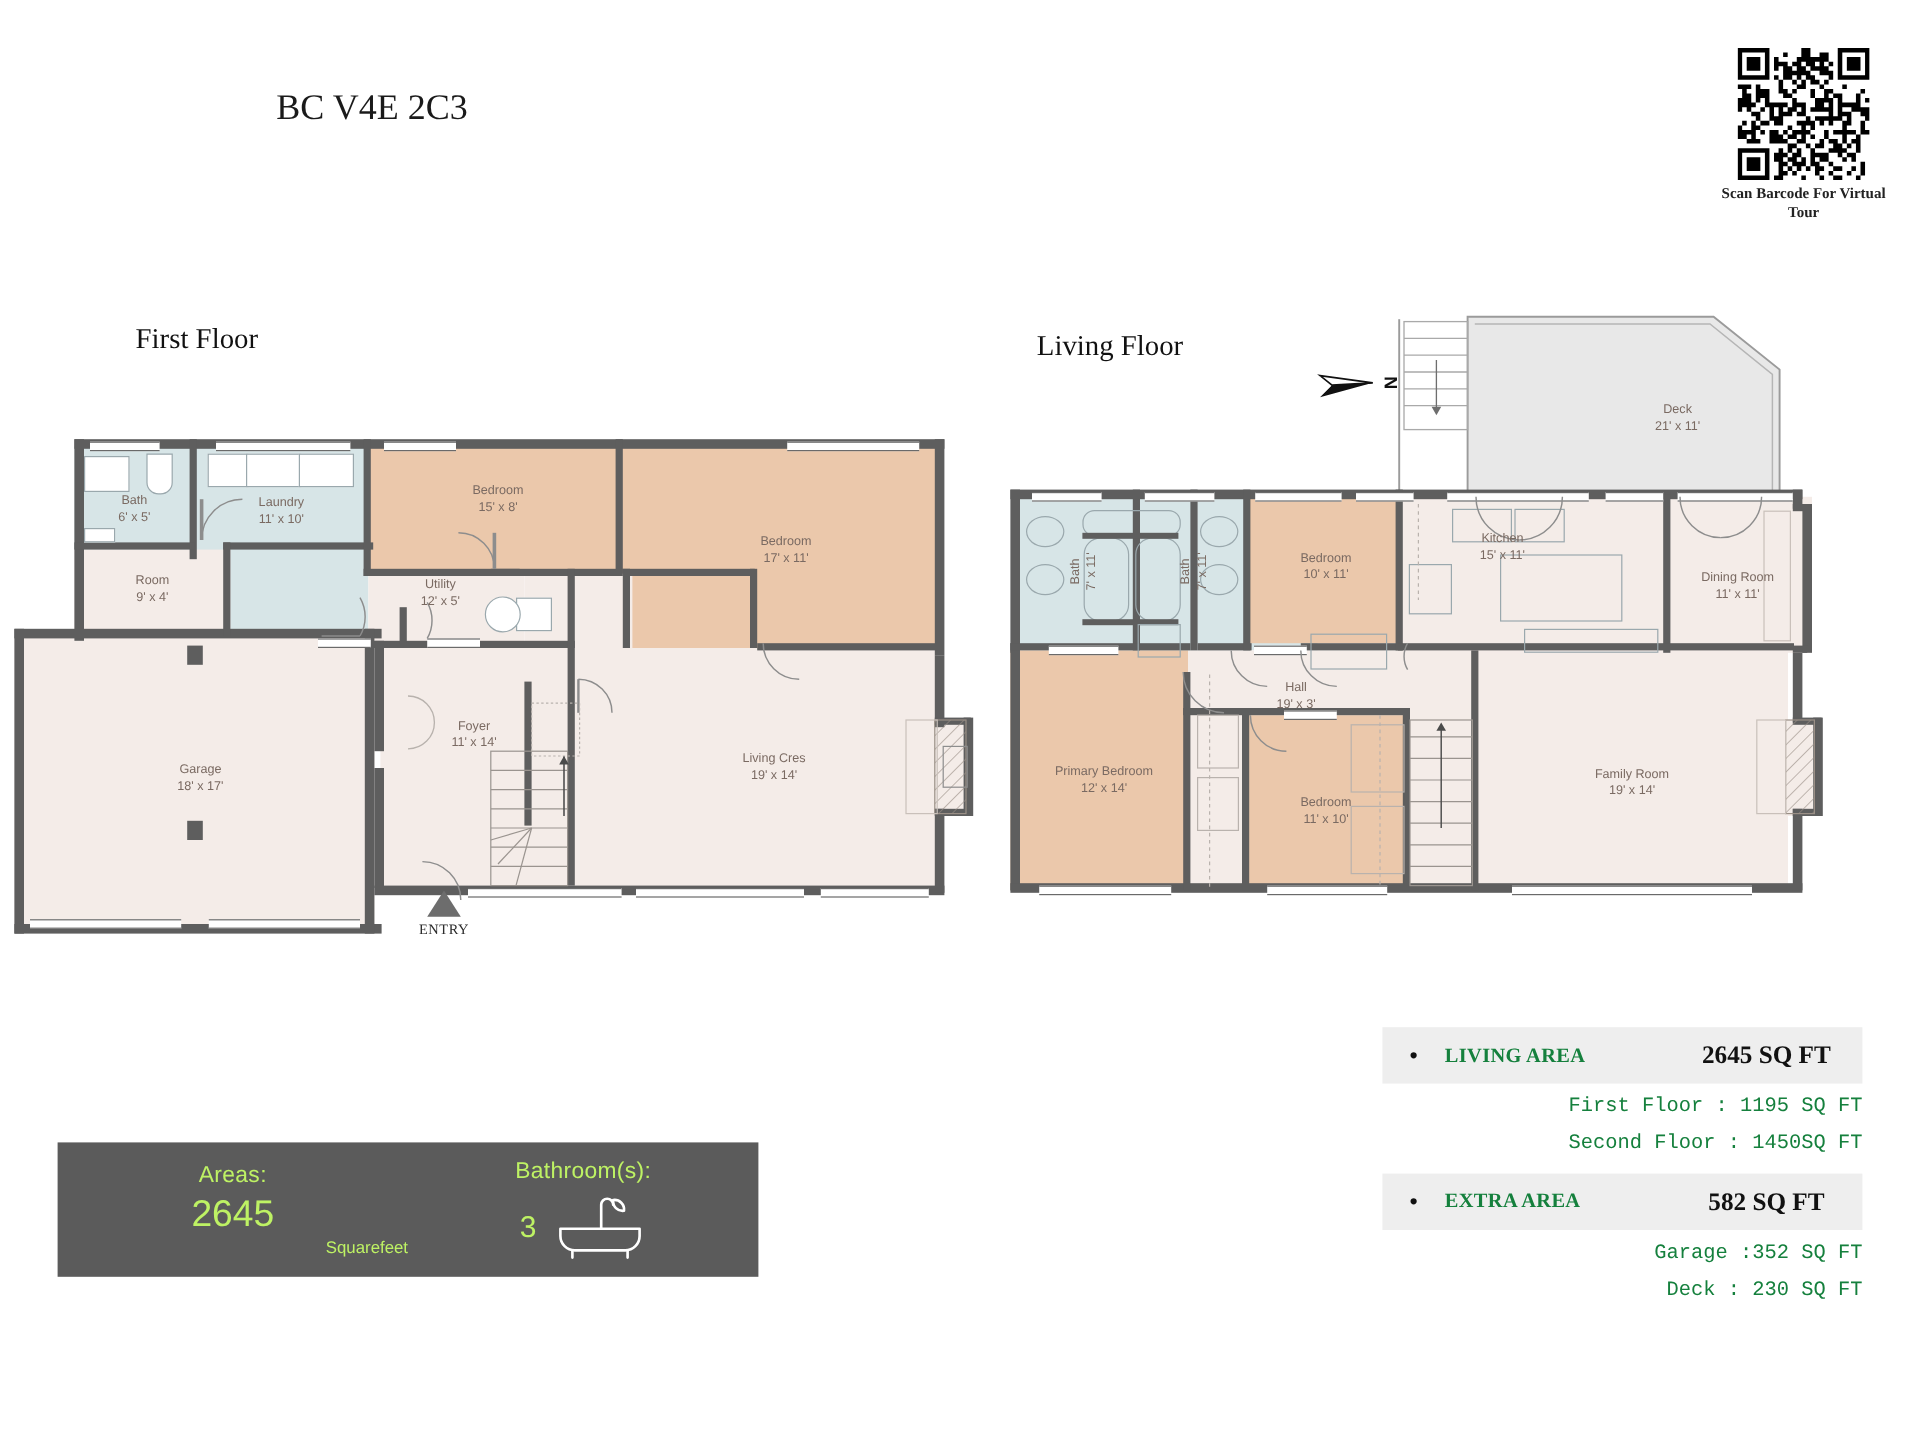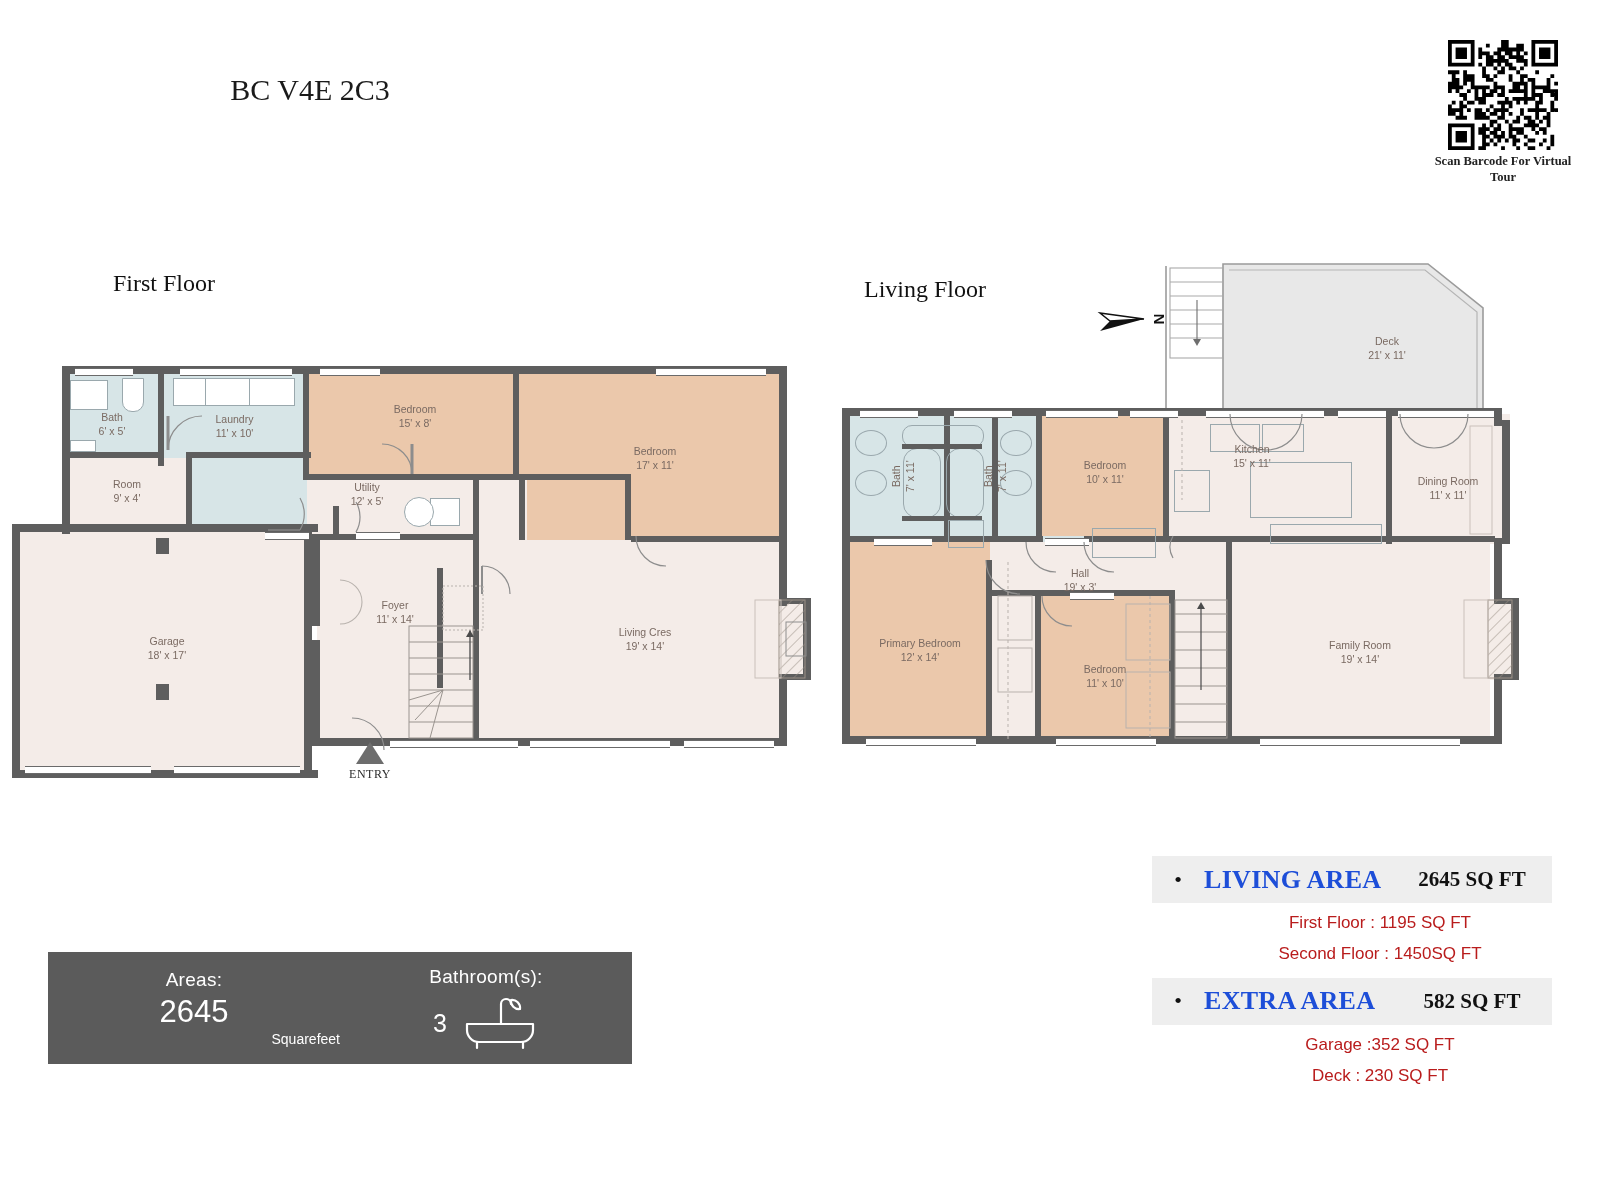--- a/index.html
+++ b/index.html
@@ -42,37 +42,37 @@
 
   
   #entry-marker{left:340px;top:742px;width:60px;text-align:center;}
   #entry-tri{width:0;height:0;border-left:14px solid transparent;border-right:14px solid transparent;
     border-bottom:22px solid #6d6d6d;margin:0 auto;}
   #entry-text{font-family:"Liberation Serif", serif;font-size:12px;color:#2b2b2b;
     letter-spacing:.5px;margin-top:3px;}
 
   
   #summary-bar{left:48px;top:952px;width:584px;height:112px;background:#5b5b5b;
-    display:flex;align-items:center;color:#ffffff;}
+    display:flex;align-items:center;color:#bef264;}
   .sum-cell{flex:1;text-align:center;}
   .sum-head{font-size:19px;font-weight:300;letter-spacing:.3px;}
   .sum-big{font-size:31px;font-weight:300;margin-top:5px;line-height:1;}
   .sum-sub{font-size:14px;font-weight:300;margin-top:4px;text-align:right;}
   .sum-row{display:flex;align-items:center;justify-content:center;gap:12px;margin-top:8px;}
   .sum-count{font-size:25px;font-weight:300;}
 
   
   #area-legend{left:1152px;top:856px;width:400px;}
   .area-band{background:#eeeeee;display:flex;align-items:center;height:47px;
     font-family:"Liberation Serif", serif;}
   .area-bullet{width:52px;text-align:center;font-size:22px;color:#111;line-height:1;}
-  .area-name{flex:1;font-size:26px;font-weight:bold;color:#1d4ed8;letter-spacing:.3px;}
+  .area-name{flex:1;font-size:17px;font-weight:bold;color:#15803d;letter-spacing:.3px;}
   .area-val{width:160px;text-align:center;font-size:21px;font-weight:bold;color:#111;}
-  .area-detail{font-family:Liberation Sans, sans-serif;font-size:17px;color:#b91c1c;
-    text-align:center;line-height:1.55;padding:7px 0 5px 56px;}
+  .area-detail{font-family:Liberation Mono, monospace;font-size:17px;color:#15803d;
+    text-align:right;line-height:1.55;padding:7px 0 5px 56px;}
 </style>
 </head>
 <body>
 
 <div class="abs" id="title-block">
   <div>BC V4E 2C3</div>
 </div>
 
 <div class="abs" id="qr-block">
   <svg id="qr-code" viewBox="0 0 29 29">
@@ -389,21 +389,21 @@
       </pattern>
     </defs>
     <rect x="658" y="600" width="24" height="78" fill="url(#fpHatch2)" stroke="#9a8f86" stroke-width="1"></rect>
     <rect x="634" y="600" width="24" height="78" fill="none" stroke="#c9c0ba" stroke-width="1"></rect>
 
     <g stroke="#c9c0ba" stroke-width="1" fill="none">
       <rect x="640" y="426" width="22" height="108"></rect>
     </g>
   </svg>
 
-  <div class="rlabel" style="left:497px;top:334px;width:120px;">
+  <div class="rlabel" style="left:508px;top:334px;width:120px;">
     <span>Deck</span><br><span>21' x 11'</span>
   </div>
   <div class="rlabel vert" style="left:18px;top:462px;width:110px;">
     <span>Bath</span><br><span>7' x 11'</span>
   </div>
   <div class="rlabel vert" style="left:110px;top:462px;width:110px;">
     <span>Bath</span><br><span>7' x 11'</span>
   </div>
   <div class="rlabel" style="left:215px;top:458px;width:120px;">
     <span>Bedroom</span><br><span>10' x 11'</span>

